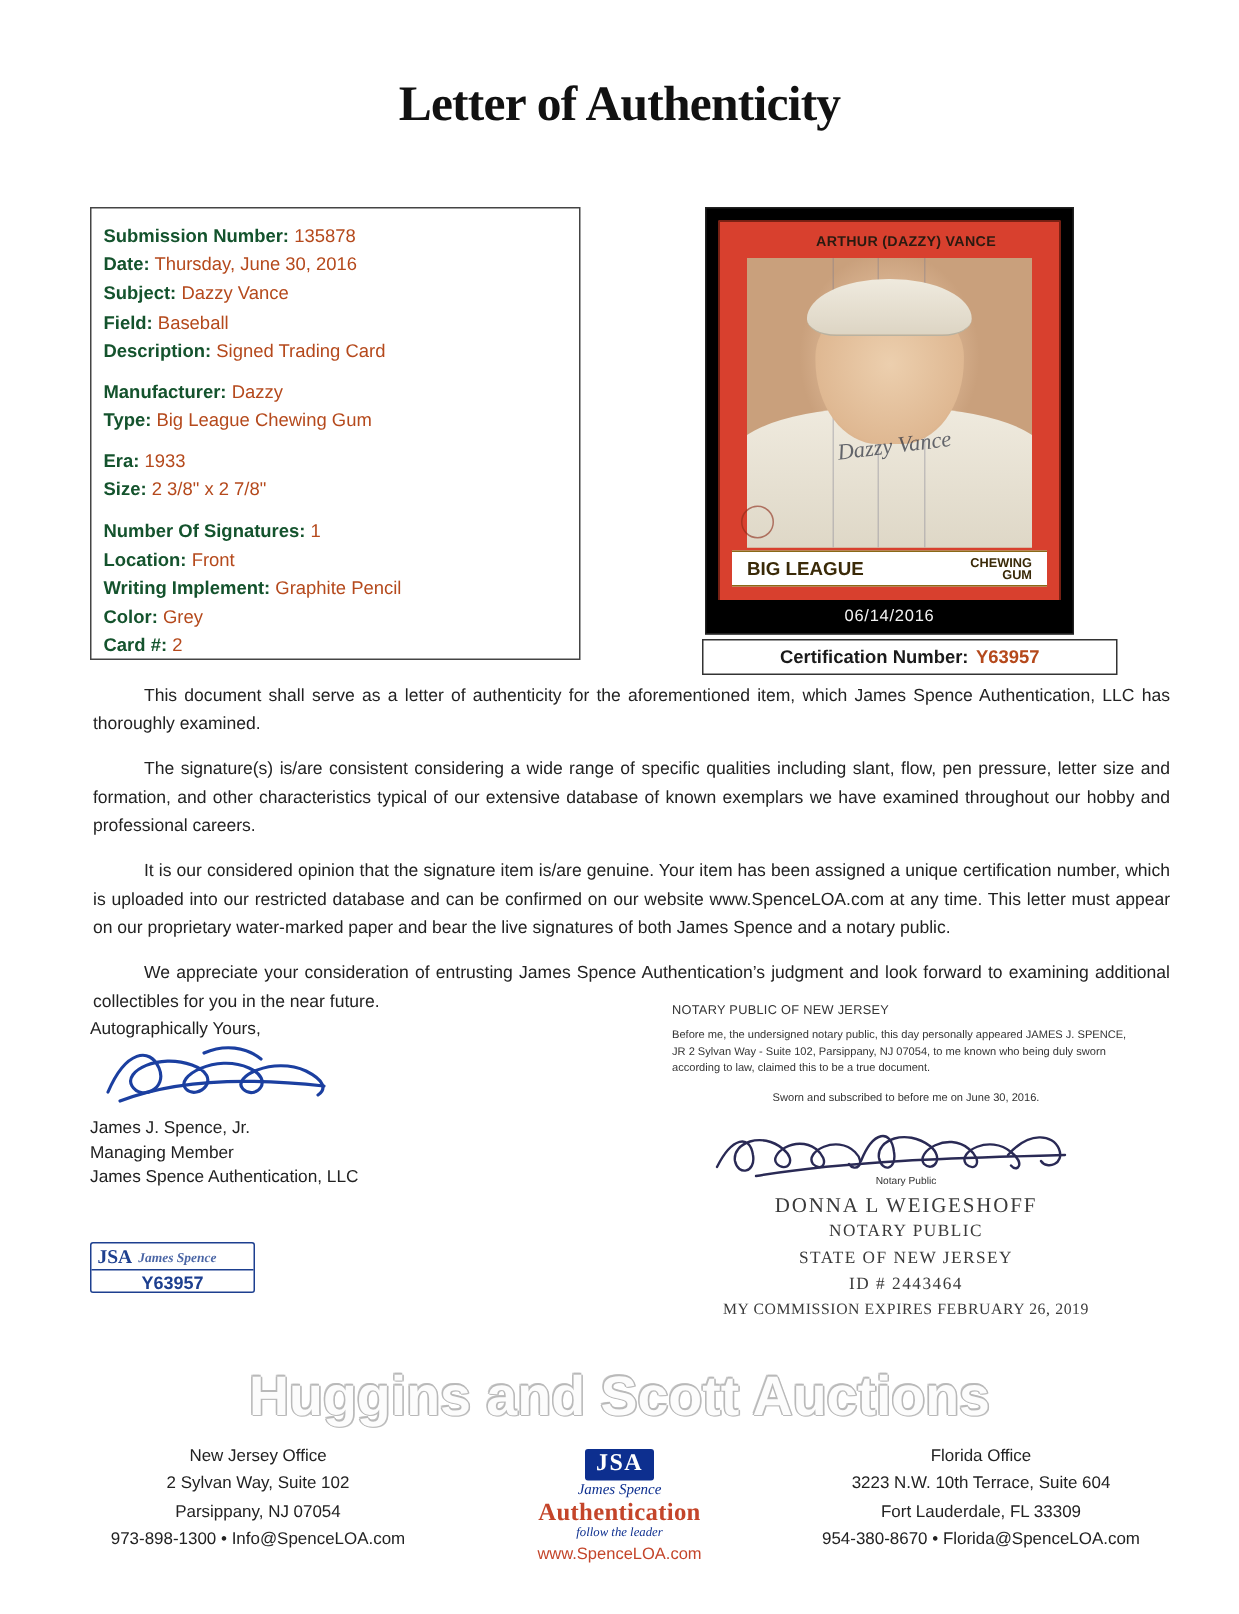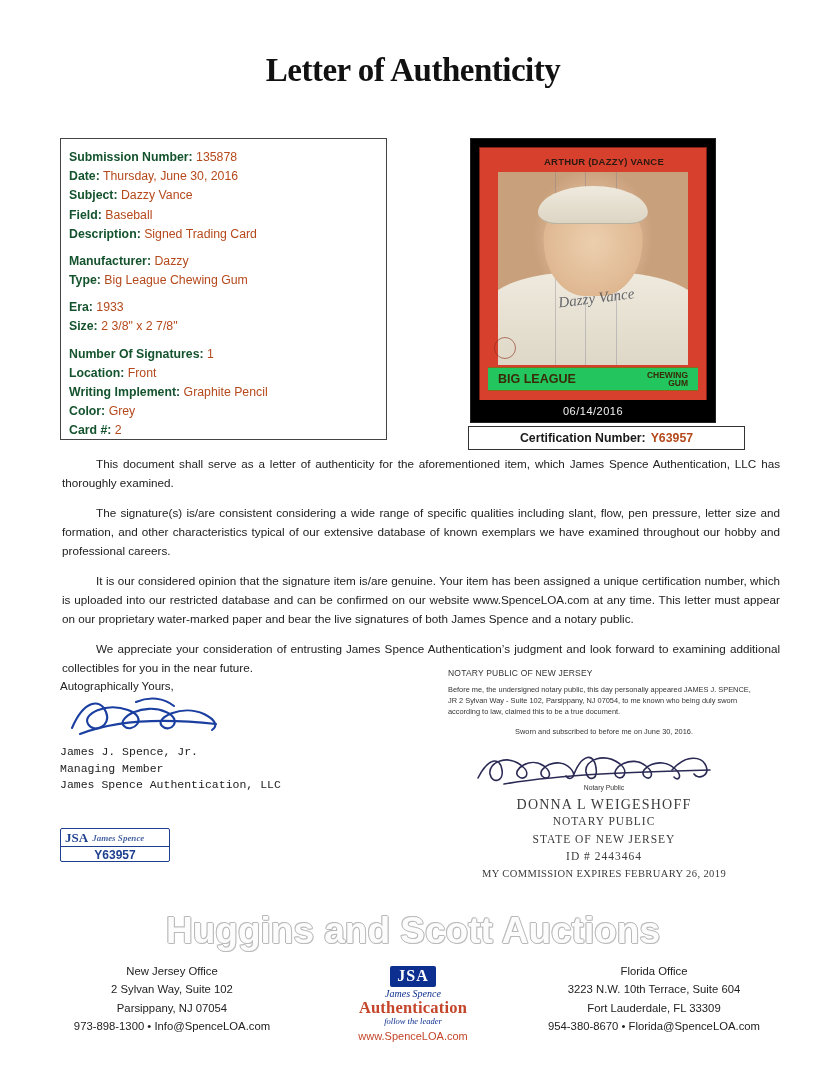--- a/index.html
+++ b/index.html
@@ -97,21 +97,21 @@
     position:absolute; left:32%; top:60%; width:56%; height:16%;
     color:#2e3340;
     font-family:"Liberation Serif", serif;
     font-style:italic;
     font-size:15px;
     opacity:.72;
     transform: rotate(-7deg);
   }
   .banner {
     position:absolute; left:8px; right:8px; bottom:22px; height:24px;
-    background:#22c55e;
+    background:#ffffff;
     border-top:1px solid #8a6a18; border-bottom:1px solid #8a6a18;
     display:flex; align-items:center; justify-content:space-between;
     padding:0 10px;
     font-weight:bold; font-size:12.5px; color:#3a2a08;
     font-family:"Liberation Sans", sans-serif;
   }
   .banner .right { font-size:8.5px; line-height:1.0; text-align:right; }
   .cardfoot {
     position:absolute; left:0; right:0; bottom:0; height:22px;
     background:#000; color:#f2f2f2;
@@ -149,21 +149,21 @@
   
   .sig-left {
     position:absolute; left:60px; top:680px; width:300px;
     font-size:11.5px; color:#222;
   }
   .sig-left .ay { font-size:11.5px; }
   .scribble {
     height:46px; margin:2px 0 4px 6px; position:relative;
   }
   .scribble svg { position:absolute; left:0; top:0; }
-  .sig-left .nm { line-height:1.45;font-family:Liberation Mono, monospace; }
+  .sig-left .nm { line-height:1.45; }
 
   .jsa-stamp {
     position:absolute; left:60px; top:828px;
     width:110px; height:34px;
     border:1.5px solid #1d3f8f;
     border-radius:2px;
   }
   .jsa-stamp .top {
     font-family:"Liberation Serif", serif;
     font-weight:bold; font-size:13px; color:#1d3f8f;

